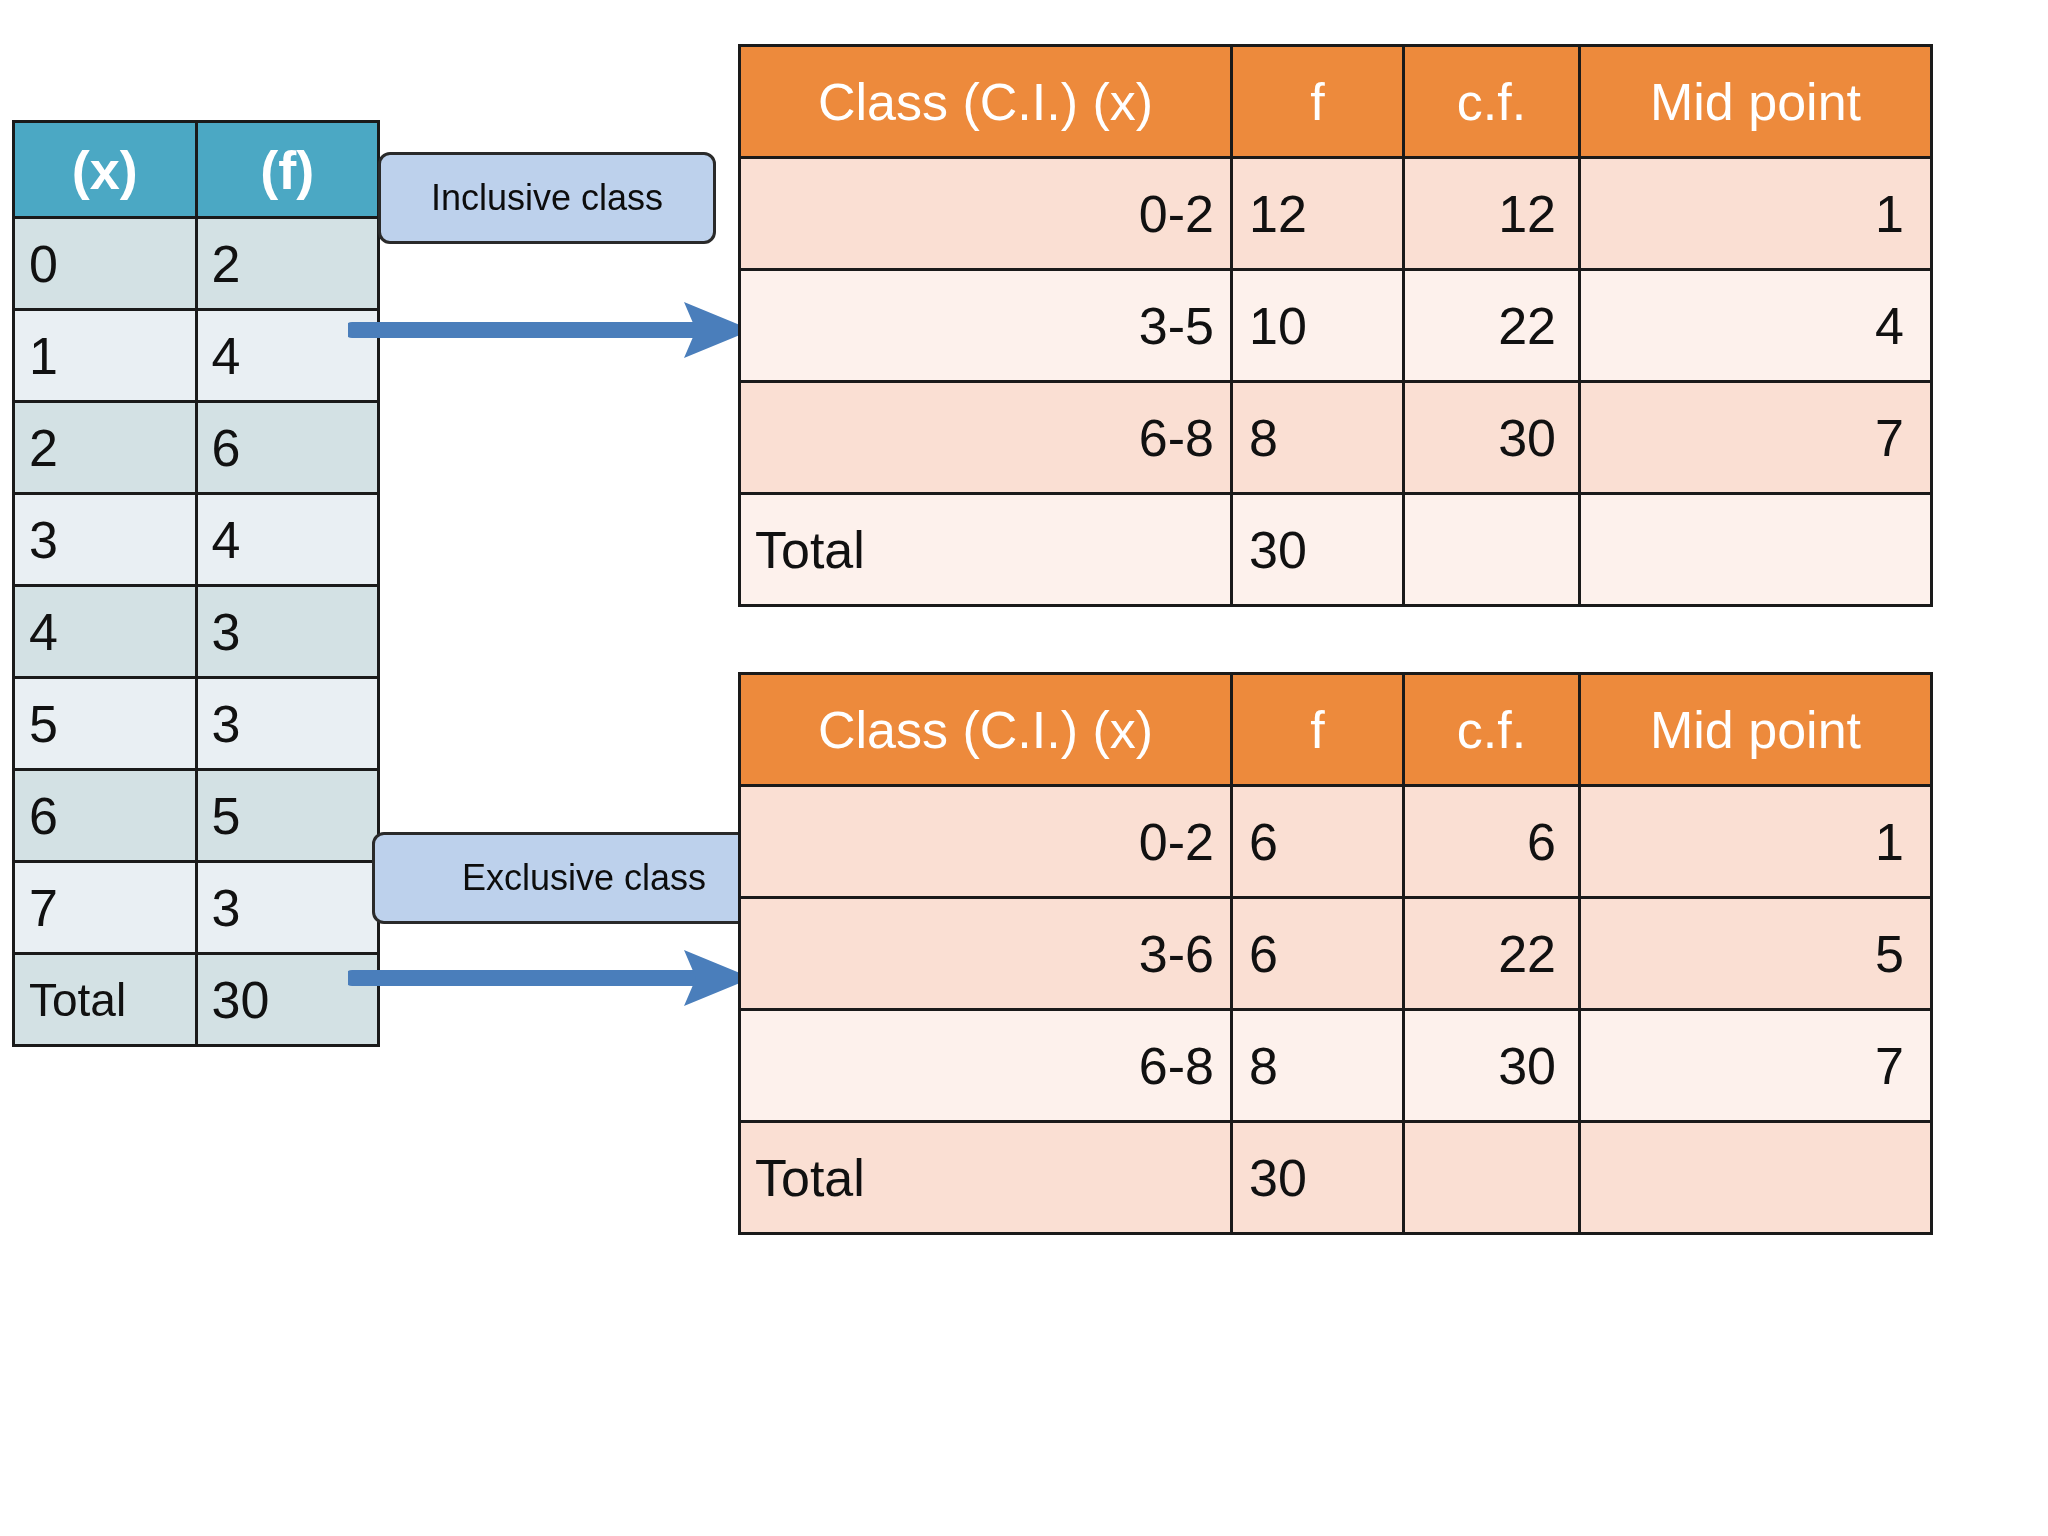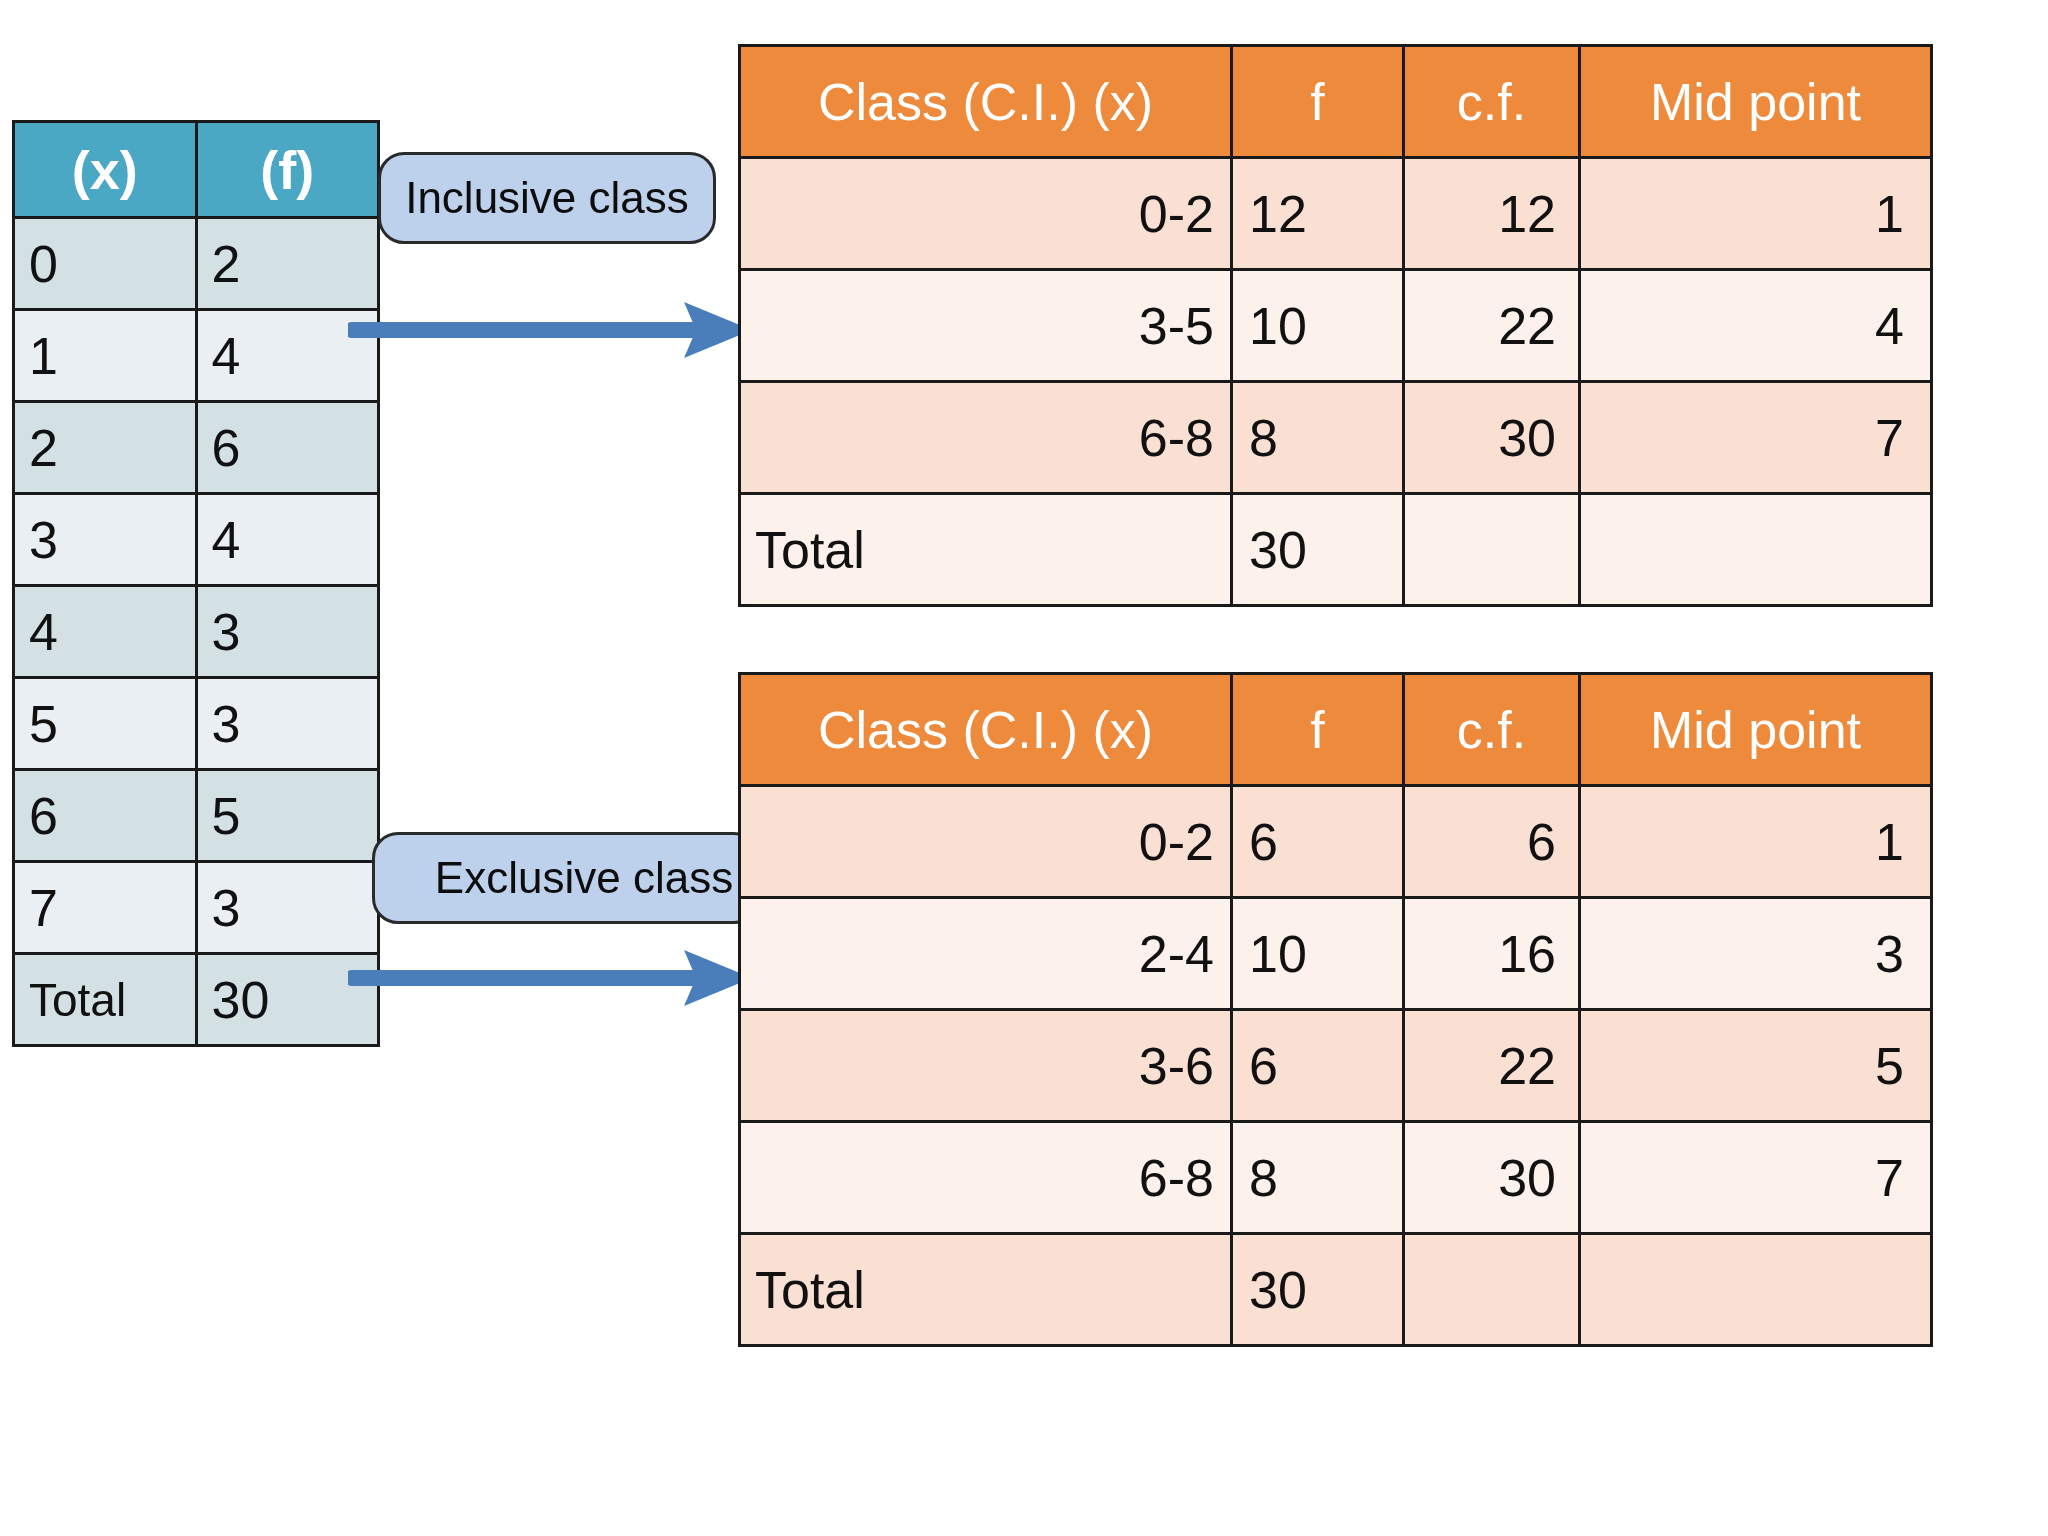--- a/index.html
+++ b/index.html
@@ -87,23 +87,23 @@
   .ci-table td.totlabel{text-align:left; padding-left:14px;}
 
   .ci-table tr.odd td { background:#FADFD3; }
   .ci-table tr.even td{ background:#FDF1EC; }
 
   
   .callout{
     position:absolute;
     background:#BDD1EC;
     border:3px solid #2a2a2a;
-    border-radius:26px;
+    border-radius:12px;
     color:#0d0d0d;
-    font-size:44px;
+    font-size:36px;
     display:flex;
     align-items:center;
     justify-content:center;
     box-sizing:border-box;
   }
   #callout-inclusive{ left:378px; top:152px; width:338px; height:92px; }
   #callout-exclusive{ left:372px; top:832px; width:388px; height:92px;padding-left:36px; }
 
   
   .arrow-svg{position:absolute;}
@@ -232,26 +232,20 @@
         <th>f</th>
         <th>c.f.</th>
         <th>Mid point</th>
       </tr>
       <tr class="odd">
         <td class="cls">0-2</td>
         <td class="f">6</td>
         <td class="cf">6</td>
         <td class="mid">1</td>
       </tr>
-      <tr class="even">
-        <td class="cls">2-4</td>
-        <td class="f">10</td>
-        <td class="cf">16</td>
-        <td class="mid">3</td>
-      </tr>
       <tr class="odd">
         <td class="cls">3-6</td>
         <td class="f">6</td>
         <td class="cf">22</td>
         <td class="mid">5</td>
       </tr>
       <tr class="even">
         <td class="cls">6-8</td>
         <td class="f">8</td>
         <td class="cf">30</td>

